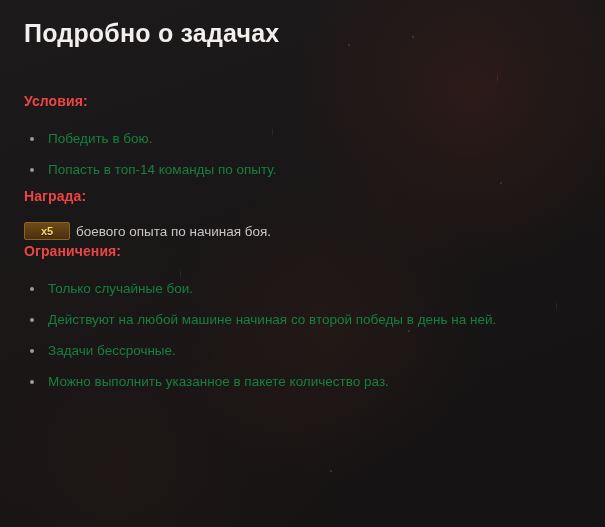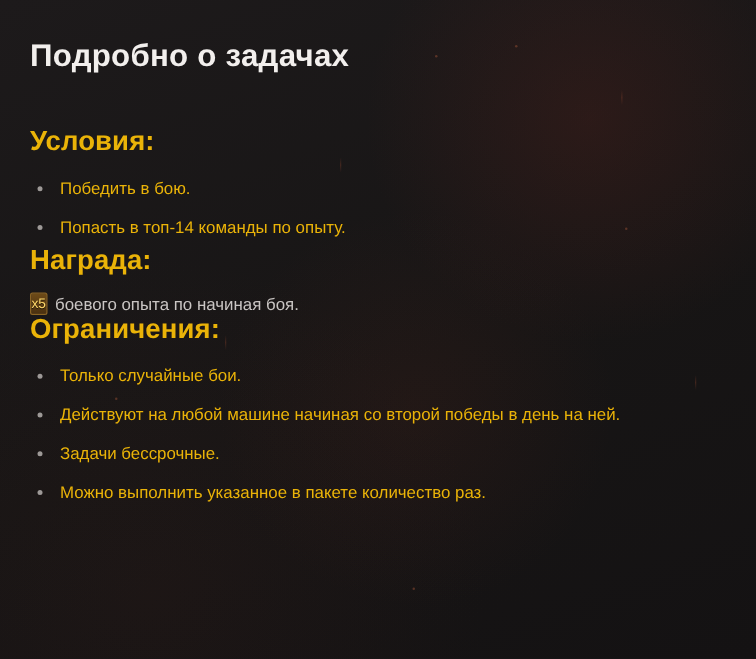--- a/index.html
+++ b/index.html
@@ -36,55 +36,55 @@
     pointer-events: none;
   }
   .ember.long {
     width: 1px;
     height: 12px;
     border-radius: 1px;
     background: linear-gradient(180deg, rgba(150,70,45,0.0), rgba(150,70,45,0.6), rgba(150,70,45,0.0));
   }
   .content {
     position: relative;
-    padding: 28px 24px 0 24px;
+    padding: 16px 24px 0 24px;
     box-sizing: border-box;
   }
   h1.page-title {
     margin: 0 0 0 0;
     font-size: 25px;
     line-height: 34px;
     font-weight: bold;
     color: #f2efed;
     letter-spacing: 0.2px;
   }
   h2.section-title {
     margin: 0;
-    font-size: 22px;
+    font-size: 14px;
     line-height: 22px;
     font-weight: bold;
-    color: #eab308;
+    color: #ef4444;
     letter-spacing: 0.1px;
   }
   .section {
   }
   .section.first {
     margin-top: 40px;
   }
   ul.bullets {
     list-style: none;
     margin: 11px 0 0 0;
     padding: 0;
   }
   ul.bullets li {
     position: relative;
     padding-left: 24px;
     font-size: 13.5px;
     line-height: 31px;
-    color: #eab308;
+    color: #15803d;
   }
   ul.bullets li .dot {
     position: absolute;
     left: 6px;
     top: 14px;
     width: 4px;
     height: 4px;
     border-radius: 50%;
     background: #9d9997;
   }
@@ -92,29 +92,29 @@
     display: flex;
     align-items: center;
     margin-top: 15px;
     font-size: 13.5px;
     color: #c9c5c3;
   }
   .xp-badge {
     display: inline-flex;
     align-items: center;
     justify-content: center;
-    width: 14px;
+    width: 46px;
     height: 18px;
     margin-right: 4px;
     border-radius: 2px;
     background: linear-gradient(180deg, #6d4a17 0%, #4a3010 100%);
     border: 1px solid #8a6324;
     color: #ffd86a;
     font-size: 11px;
-    font-weight: normal;
+    font-weight: bold;
     line-height: 1;
     text-shadow: 0 1px 0 rgba(0,0,0,.6);
     box-sizing: border-box;
   }
   .reward-text {
     margin-left: 2px;
   }
 </style>
 </head>
 <body>

